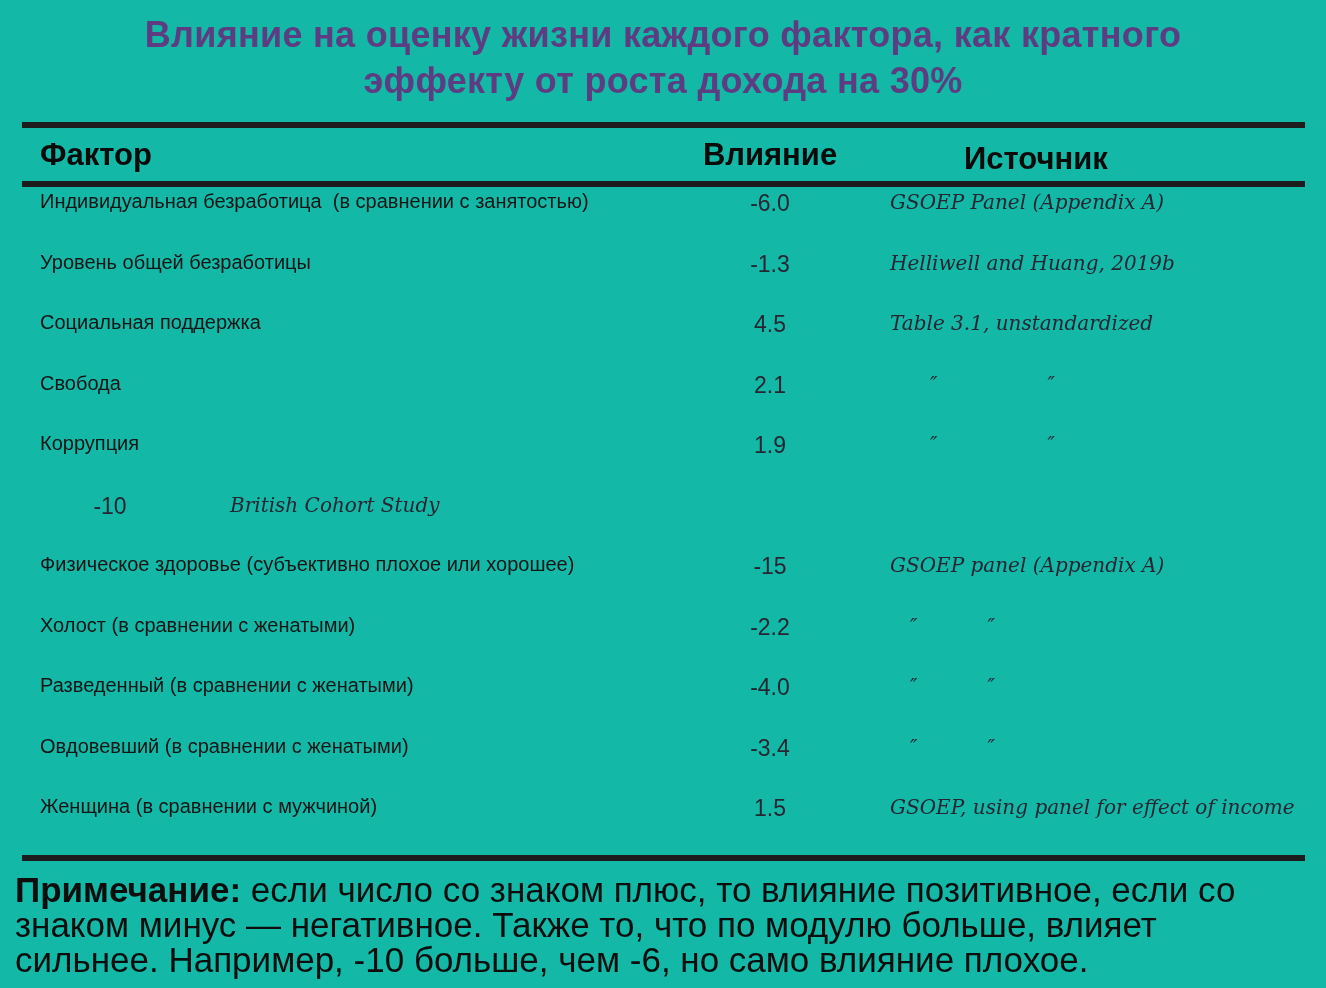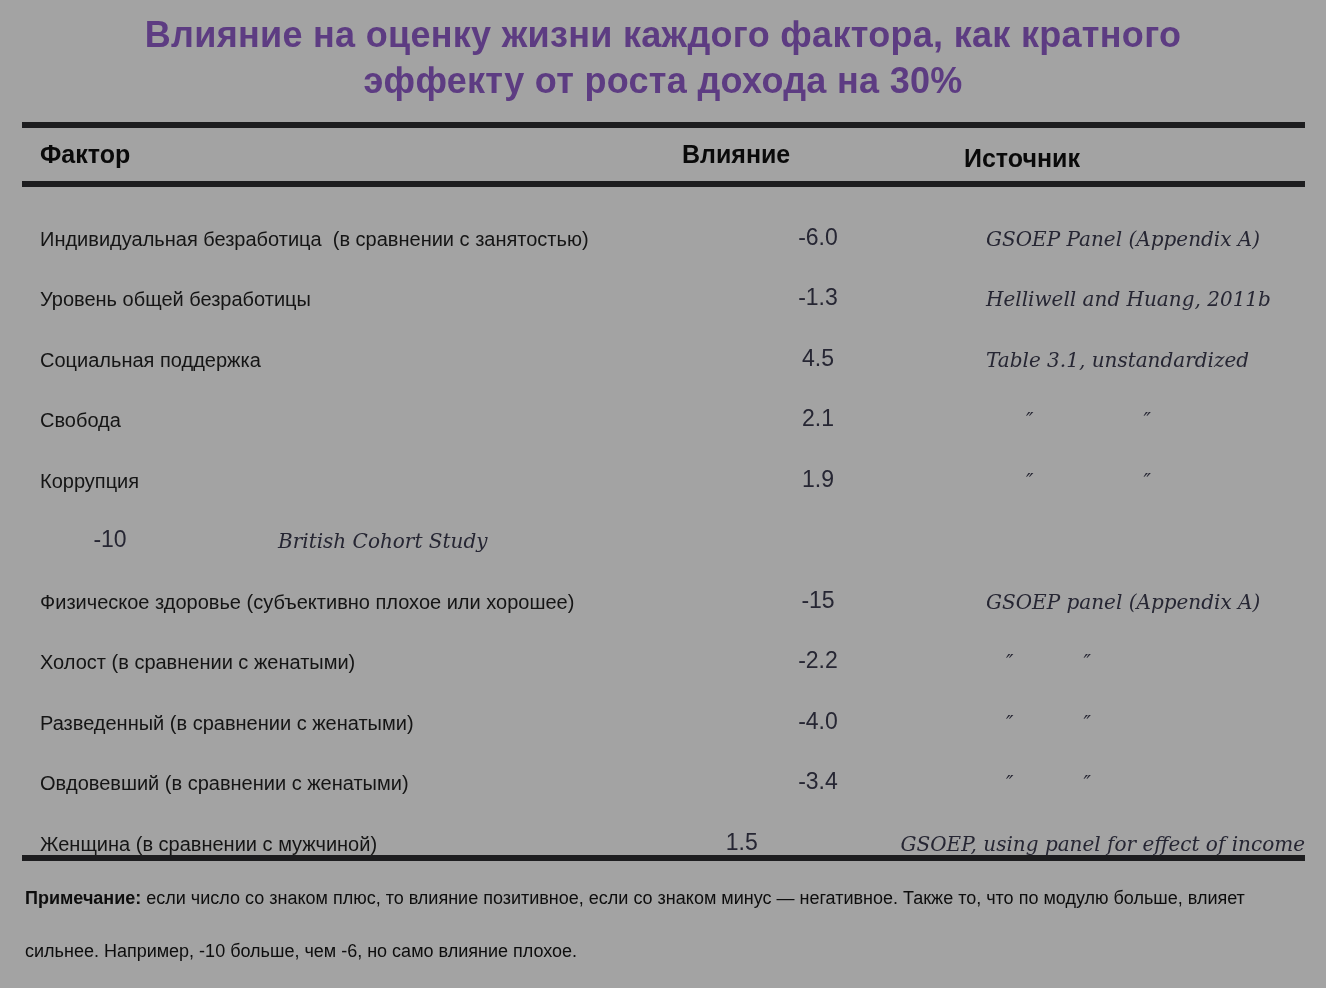--- a/index.html
+++ b/index.html
@@ -1,20 +1,20 @@
 <!DOCTYPE html>
 <html><head>
 <meta charset="utf-8">
 <style>
   html, body { margin: 0; padding: 0; background: #ffffff; }
   .page {
     position: relative;
     width: 1326px;
     height: 988px;
-    background: #a3a3a3;
+    background: #14b8a6;
     font-family: "Liberation Sans", sans-serif;
     overflow: hidden;
   }
 
   
   .title {
     position: absolute;
     top: 12px;
     left: 0;
     width: 100%;
@@ -41,39 +41,38 @@
   
   .thead {
     position: absolute;
     top: 128px;
     left: 22px;
     width: 1283px;
     height: 53px;
     display: flex;
     align-items: center;
     font-weight: 700;
-    font-size: 25px;
+    font-size: 31px;
     color: #0a0a0a;
   }
   .thead .h-factor { width: 660px; padding-left: 18px; box-sizing: border-box; }
-  .thead .h-impact { width: 176px; text-align: left; }
+  .thead .h-impact { width: 176px; text-align: center; }
   .thead .h-source { flex: 1; text-align: left; padding-left: 106px; box-sizing: border-box; margin-top: 8px; }
 
   
   .tbody {
     position: absolute;
     top: 190px;
     left: 22px;
     width: 1283px;
   }
   .trow {
     display: flex;
-    align-items: flex-end;
+    align-items: flex-start;
     height: 60.5px;
-    gap: 48px;
   }
   .c-factor {
     width: 660px;
     padding-left: 18px;
     box-sizing: border-box;
     font-size: 20px;
     color: #151515;
   }
   .c-impact {
     width: 176px;
@@ -90,24 +89,24 @@
     font-style: italic;
     font-size: 20px;
     color: #262633;
     white-space: nowrap;
   }
 
   
   .note {
     position: absolute;
     top: 872px;
-    left: 25px;
+    left: 15px;
     width: 1285px;
-    font-size: 18px;
-    line-height: 53px;
+    font-size: 35px;
+    line-height: 35px;
     color: #0d0d0d;
   }
   .note b { font-weight: 700; }
 </style>
 </head>
 <body>
 
 <div class="page">
 
   <div class="title">
@@ -127,21 +126,21 @@
 
   <div class="tbody">
     <div class="trow">
       <div class="c-factor">Индивидуальная безработица &nbsp;(в сравнении с занятостью)</div>
       <div class="c-impact">-6.0</div>
       <div class="c-source">GSOEP Panel (Appendix A)</div>
     </div>
     <div class="trow">
       <div class="c-factor">Уровень общей безработицы</div>
       <div class="c-impact">-1.3</div>
-      <div class="c-source">Helliwell and Huang, 2011b</div>
+      <div class="c-source">Helliwell and Huang, 2019b</div>
     </div>
     <div class="trow">
       <div class="c-factor">Социальная поддержка</div>
       <div class="c-impact">4.5</div>
       <div class="c-source">Table 3.1, unstandardized</div>
     </div>
     <div class="trow">
       <div class="c-factor">Свобода</div>
       <div class="c-impact">2.1</div>
       <div class="c-source">  ″      ″</div>

